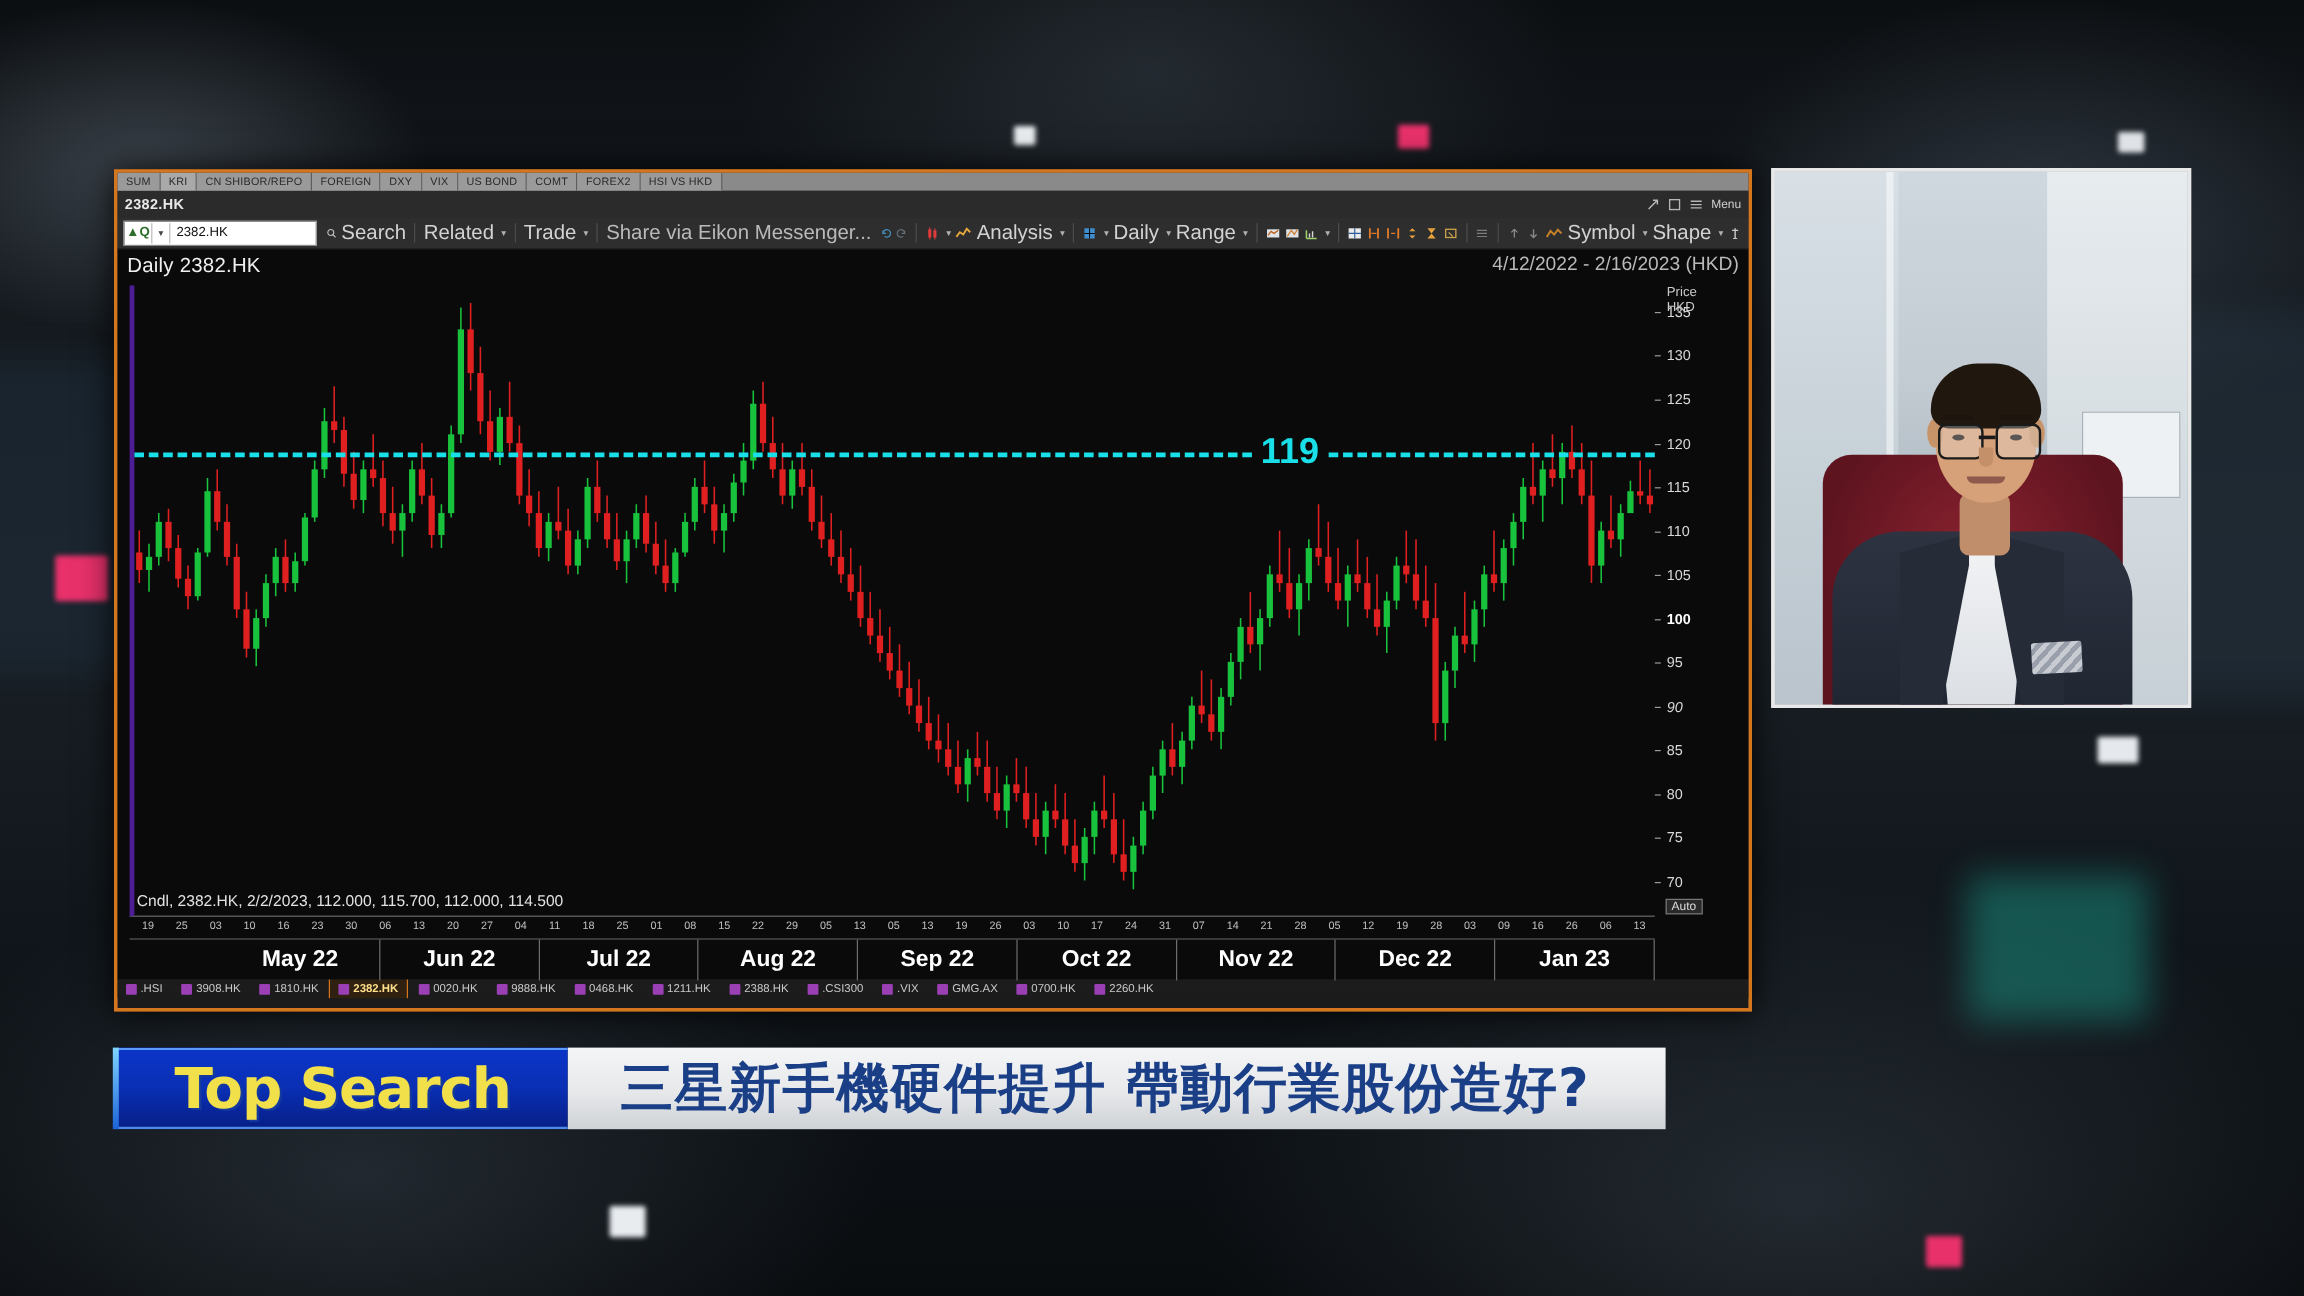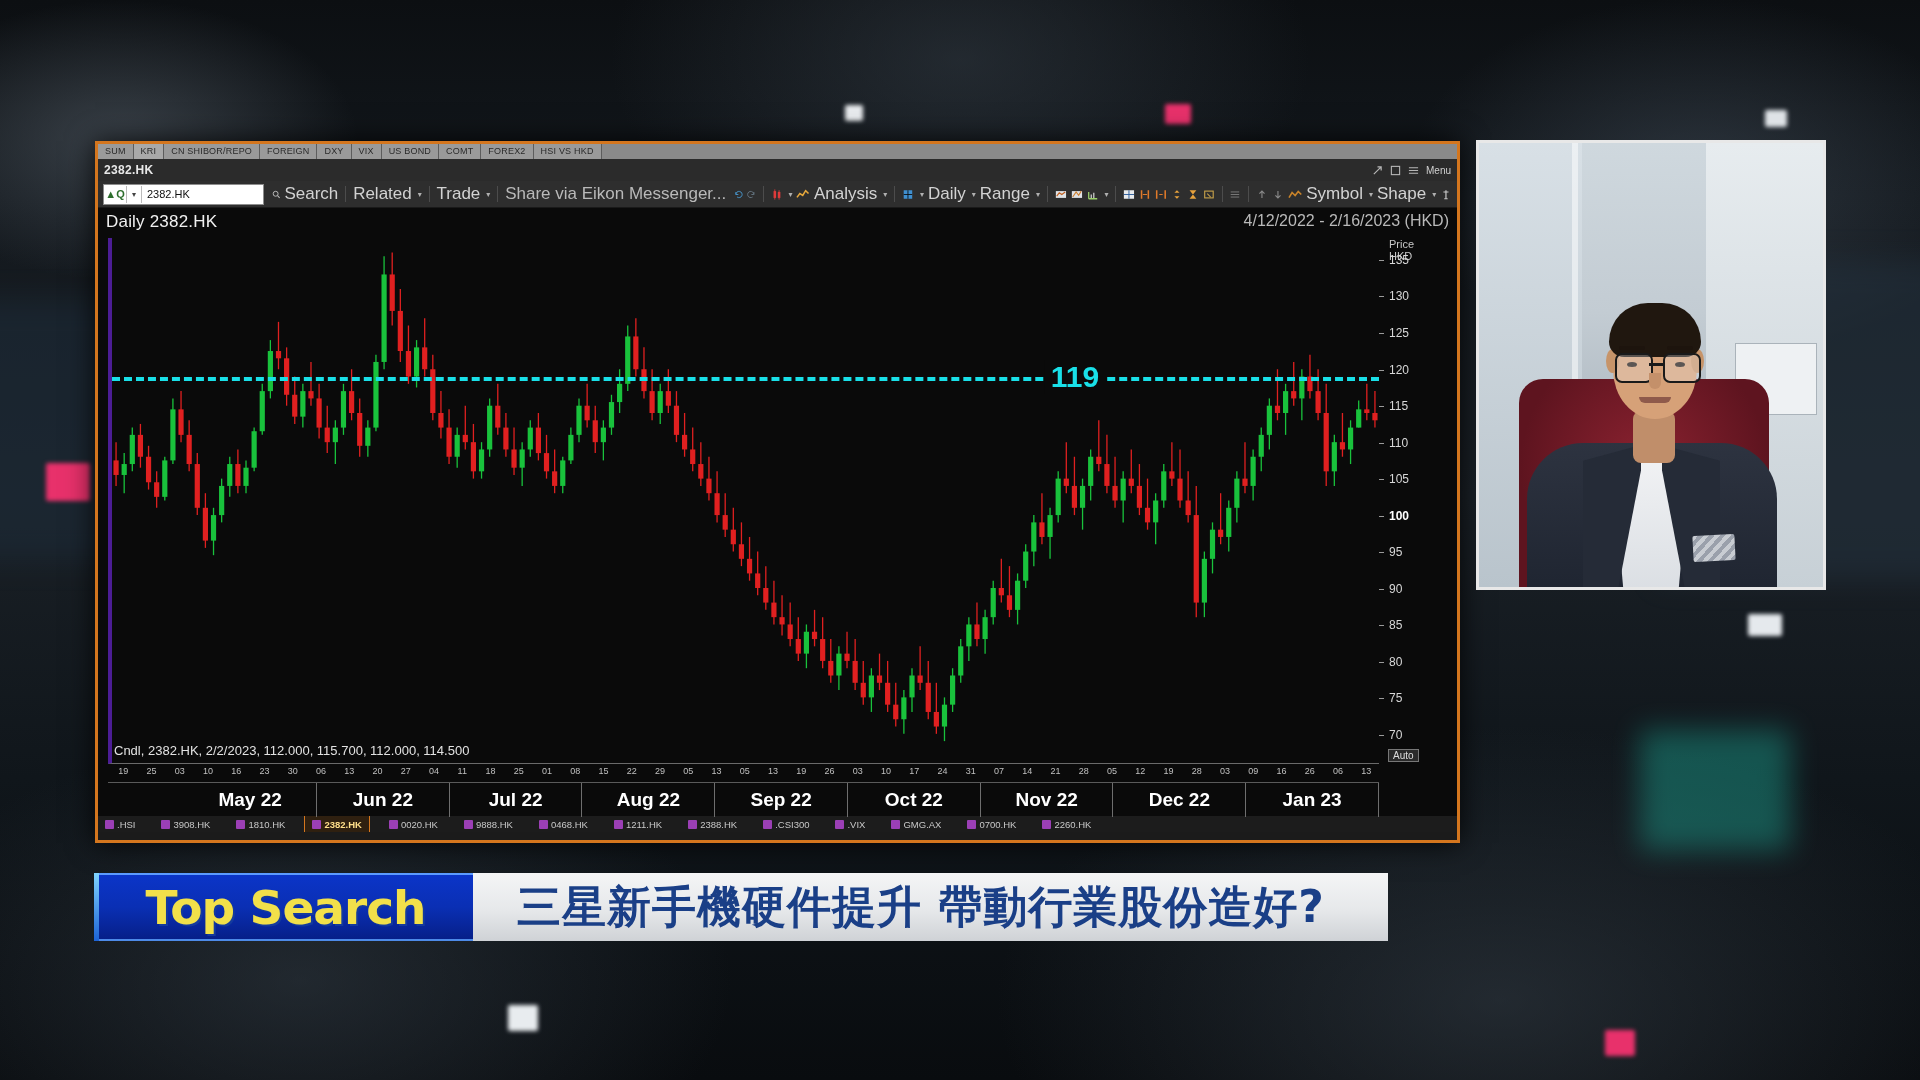--- a/index.html
+++ b/index.html
@@ -76,21 +76,21 @@
   
   #xaxis{position:absolute;left:10px;right:78px;bottom:0;height:52px;}
   #dayticks{position:relative;height:18px;}
   .dayt{position:absolute;top:2px;font-size:9px;color:#c0c0c0;transform:translateX(-50%);}
   #months{position:relative;height:34px;border-top:1px solid #5a5a5a;}
   .month{position:absolute;top:0;height:34px;line-height:34px;text-align:center;
          font-size:19px;font-weight:bold;color:#fff;border-right:1px solid #6e6e6e;
          box-sizing:border-box;}
   
   #tickerbar{height:16px;background:#1c1c1c;display:flex;align-items:center;
-             gap:12px;overflow:hidden;}
+             gap:2px;overflow:hidden;}
   .tk{display:flex;align-items:center;gap:3px;padding:0 7px;height:16px;
       font-size:9.5px;color:#c8c8c8;white-space:nowrap;}
   .tk .sq{width:9px;height:9px;background:#9b3fb5;display:inline-block;border-radius:1px;}
   .tk.sel{background:#2f2010;color:#ffdf8a;font-weight:bold;
           border-left:1px solid #d4761e;border-right:1px solid #d4761e;}
 
   
   #anchor{position:absolute;left:1476px;top:140px;width:350px;height:450px;
           border:3px solid #e8e8e8;box-sizing:border-box;overflow:hidden;
           background:#b9c3cb;}
@@ -659,21 +659,21 @@
         <div class="ptick" style="top: 31.9444%;">115</div>
         <div class="ptickmark" style="top: 38.8889%;"></div>
         <div class="ptick" style="top: 38.8889%;">110</div>
         <div class="ptickmark" style="top: 45.8333%;"></div>
         <div class="ptick" style="top: 45.8333%;">105</div>
         <div class="ptickmark" style="top: 52.7778%;"></div>
         <div class="ptick bold" style="top: 52.7778%;">100</div>
         <div class="ptickmark" style="top: 59.7222%;"></div>
         <div class="ptick" style="top: 59.7222%;">95</div>
         <div class="ptickmark" style="top: 66.6667%;"></div>
-        <div class="ptick" style="top: 66.6667%;">90</div>
+        <div class="ptick" style="top: 66.6667%; font-style: italic;">90</div>
         <div class="ptickmark" style="top: 73.6111%;"></div>
         <div class="ptick" style="top: 73.6111%;">85</div>
         <div class="ptickmark" style="top: 80.5556%;"></div>
         <div class="ptick" style="top: 80.5556%;">80</div>
         <div class="ptickmark" style="top: 87.5%;"></div>
         <div class="ptick" style="top: 87.5%;">75</div>
         <div class="ptickmark" style="top: 94.4444%;"></div>
         <div class="ptick" style="top: 94.4444%;">70</div>
       </div>
 

